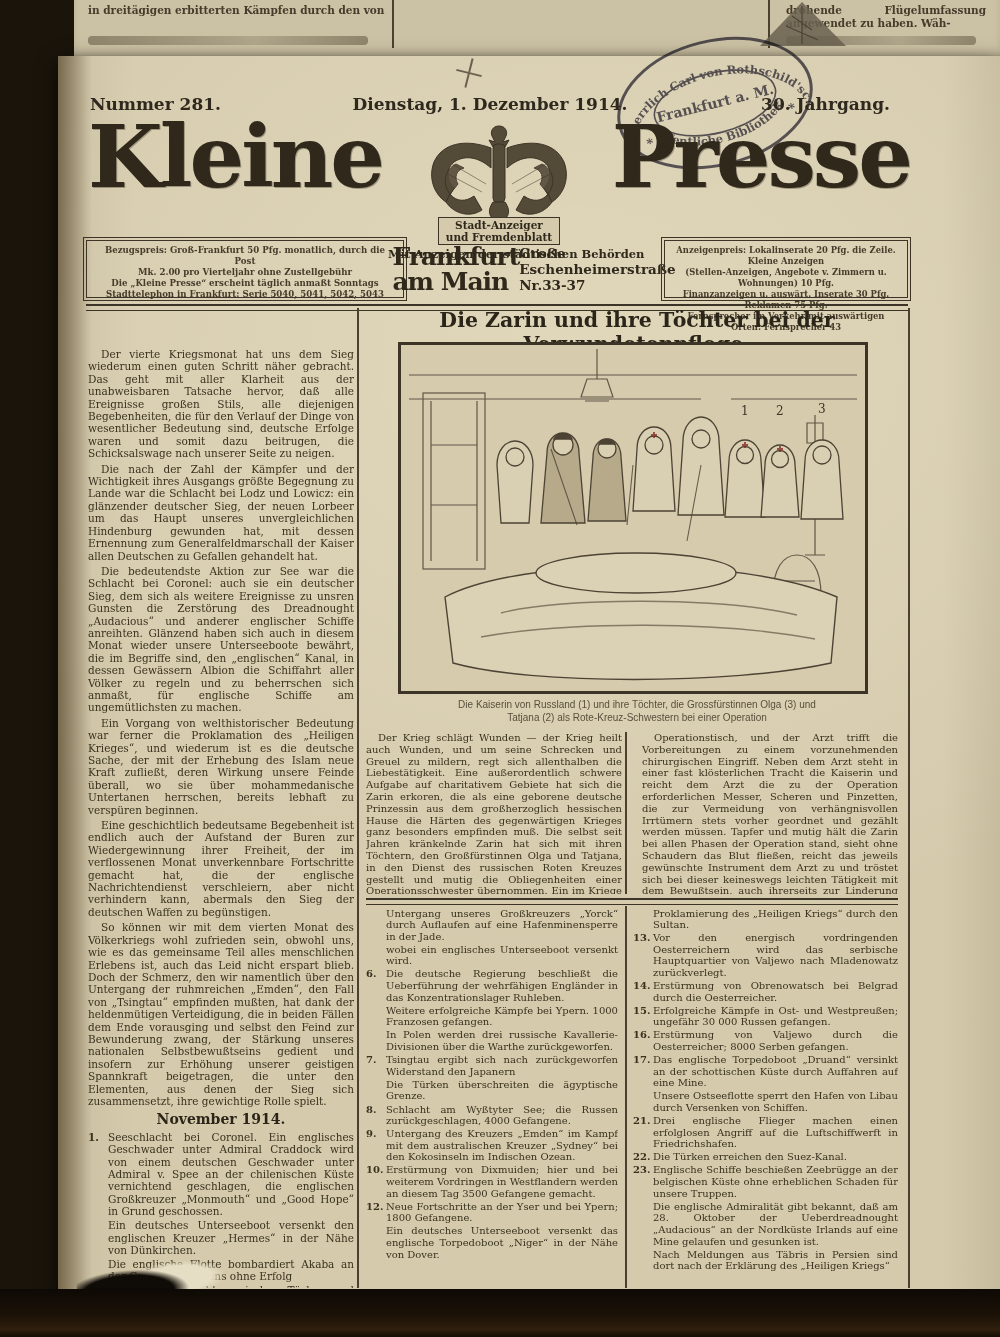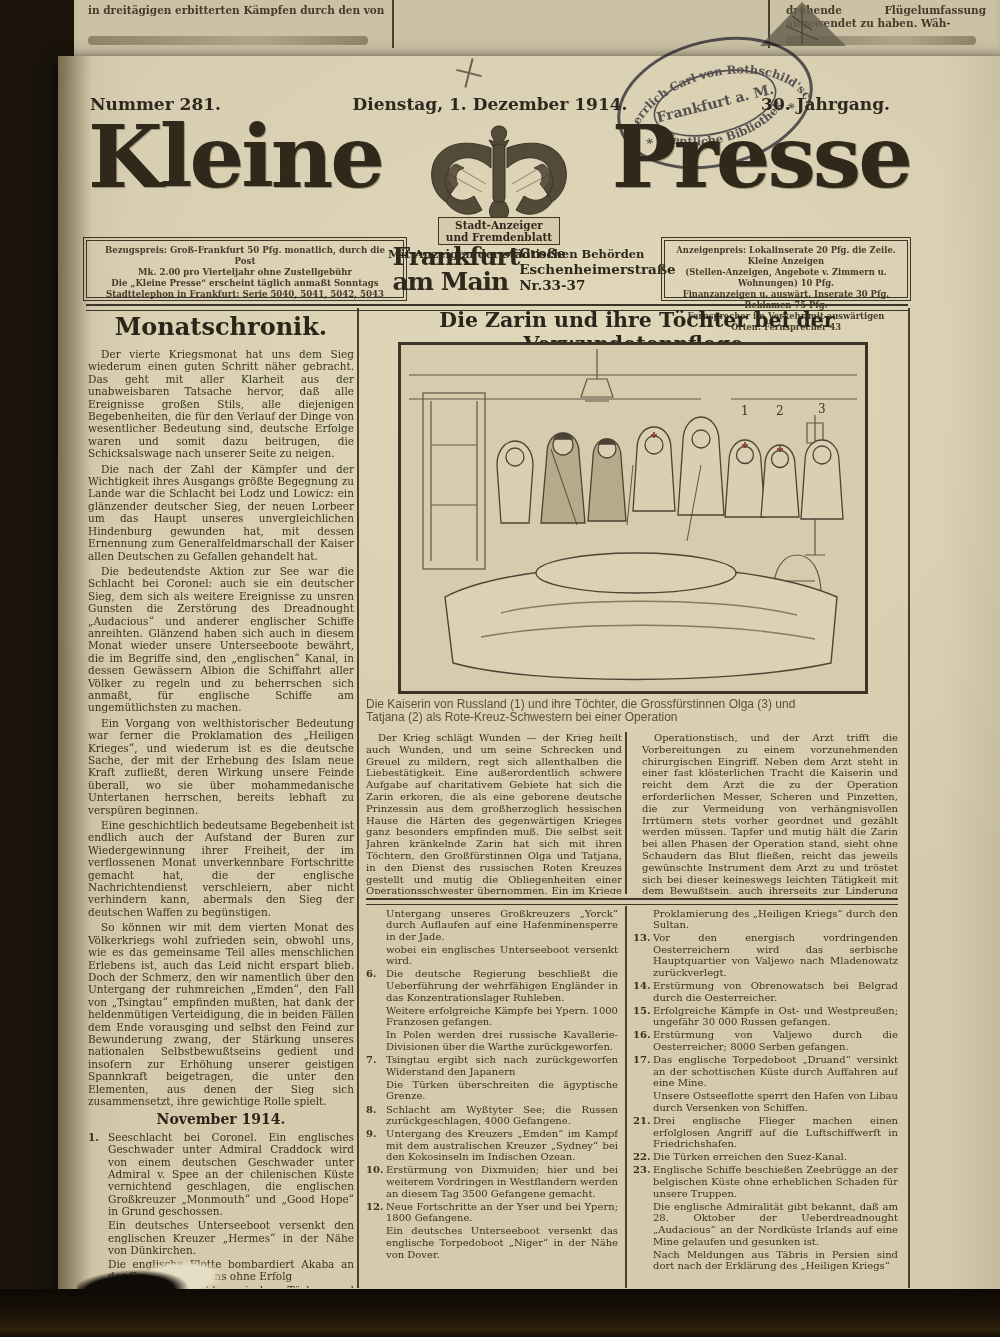--- a/index.html
+++ b/index.html
@@ -72,22 +72,22 @@
   .lc-body{position:absolute;left:30px;top:292px;width:266px;height:940px;overflow:hidden;
       font-size:10.5px;line-height:12.4px;text-align:justify;}
   .par{margin:0 0 3px 0;text-indent:13px;}
   .nov-head{text-align:center;font-weight:bold;font-size:14px;margin:6px 0 5px;color:#2b2519;}
   .ci{position:relative;padding-left:20px;text-align:justify;margin-top:1.5px;}
   .ci .num{position:absolute;left:0;font-weight:bold;}
   
   .rt-headline{position:absolute;left:308px;top:252px;width:542px;text-align:center;font-weight:bold;font-size:20.5px;color:#2b2519;}
   .figure{position:absolute;left:340px;top:286px;width:464px;height:346px;border:3px solid #3c3427;background:#d6cbad;}
   .figure svg{display:block;}
-  .caption{position:absolute;left:308px;top:642px;width:542px;
-      font-family:"Liberation Sans",sans-serif;font-size:12px;line-height:13px;color:#57503d;}
+  .caption{position:absolute;left:308px;top:642px;width:542px;text-align:center;
+      font-family:"Liberation Sans",sans-serif;font-size:10px;line-height:13px;color:#57503d;}
   .feat-cols{position:absolute;left:308px;top:676px;width:532px;height:162px;display:flex;gap:20px;}
   .fcol{flex:1;overflow:hidden;font-size:10px;line-height:11.8px;text-align:justify;text-indent:12px;}
   .chron{position:absolute;top:850px;height:382px;overflow:hidden;font-size:10px;line-height:11.6px;}
   .chron-mid{left:308px;width:252px;}
   .chron-right{left:575px;width:265px;}
   .ink{color:#39321f;}
   svg text{font-family:"DejaVu Serif",serif;}
 </style>
 </head>
 <body>
@@ -185,21 +185,20 @@
         </div>
     </div>
 
     <div class="h-double hd-1"></div>
 
     <div class="v-rule" style="left:299px;top:252px;bottom:4px;"></div>
     <div class="v-rule" style="left:850px;top:252px;bottom:4px;"></div>
     <div class="v-rule" style="left:567px;top:676px;height:162px;"></div>
     <div class="v-rule" style="left:567px;top:850px;bottom:4px;"></div>
 
-    <div class="lc-title">Monatschronik.</div>
     <div class="lc-body ink">
       <div>
 
       <p class="par">Der vierte Kriegsmonat hat uns dem Sieg wiederum einen guten Schritt näher gebracht. Das geht mit aller Klarheit aus der unabweisbaren Tatsache hervor, daß alle Ereignisse großen Stils, alle diejenigen Begebenheiten, die für den Verlauf der Dinge von wesentlicher Bedeutung sind, deutsche Erfolge waren und somit dazu beitrugen, die Schicksalswage nach unserer Seite zu neigen.</p>
           <p class="par">Die nach der Zahl der Kämpfer und der Wichtigkeit ihres Ausgangs größte Begegnung zu Lande war die Schlacht bei Lodz und Lowicz: ein glänzender deutscher Sieg, der neuen Lorbeer um das Haupt unseres unvergleichlichen Hindenburg gewunden hat, mit dessen Ernennung zum Generalfeldmarschall der Kaiser allen Deutschen zu Gefallen gehandelt hat.</p>
           <p class="par">Die bedeutendste Aktion zur See war die Schlacht bei Coronel: auch sie ein deutscher Sieg, dem sich als weitere Ereignisse zu unsren Gunsten die Zerstörung des Dreadnought „Audacious“ und anderer englischer Schiffe anreihten. Glänzend haben sich auch in diesem Monat wieder unsere Unterseeboote bewährt, die im Begriffe sind, den „englischen“ Kanal, in dessen Gewässern Albion die Schiffahrt aller Völker zu regeln und zu beherrschen sich anmaßt, für englische Schiffe am ungemütlichsten zu machen.</p>
           <p class="par">Ein Vorgang von welthistorischer Bedeutung war ferner die Proklamation des „Heiligen Krieges“, und wiederum ist es die deutsche Sache, der mit der Erhebung des Islam neue Kraft zufließt, deren Wirkung unsere Feinde überall, wo sie über mohammedanische Untertanen herrschen, bereits lebhaft zu verspüren beginnen.</p>
           <p class="par">Eine geschichtlich bedeutsame Begebenheit ist endlich auch der Aufstand der Buren zur Wiedergewinnung ihrer Freiheit, der im verflossenen Monat unverkennbare Fortschritte gemacht hat, die der englische Nachrichtendienst verschleiern, aber nicht verhindern kann, abermals den Sieg der deutschen Waffen zu begünstigen.</p>
           <p class="par">So können wir mit dem vierten Monat des Völkerkriegs wohl zufrieden sein, obwohl uns, wie es das gemeinsame Teil alles menschlichen Erlebens ist, auch das Leid nicht erspart blieb. Doch der Schmerz, den wir namentlich über den Untergang der ruhmreichen „Emden“, den Fall von „Tsingtau“ empfinden mußten, hat dank der heldenmütigen Verteidigung, die in beiden Fällen dem Ende vorausging und selbst den Feind zur Bewunderung zwang, der Stärkung unseres nationalen Selbstbewußtseins gedient und insofern zur Erhöhung unserer geistigen Spannkraft beigetragen, die unter den Elementen, aus denen der Sieg sich zusammensetzt, ihre gewichtige Rolle spielt.</p>
         </div>

